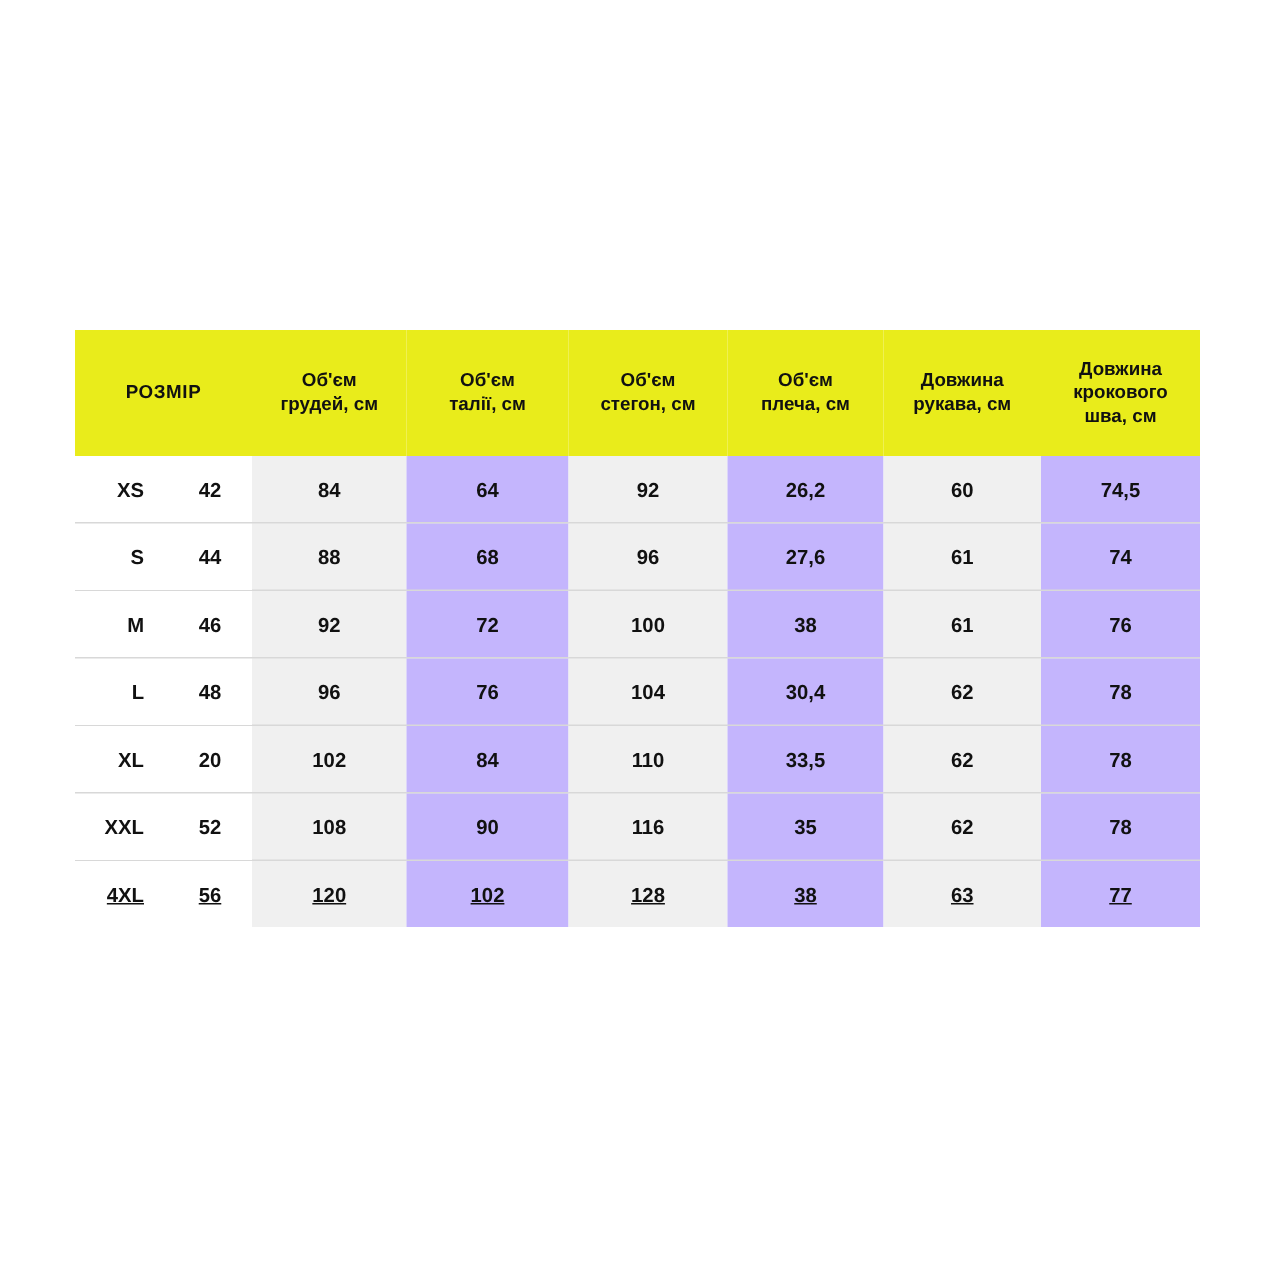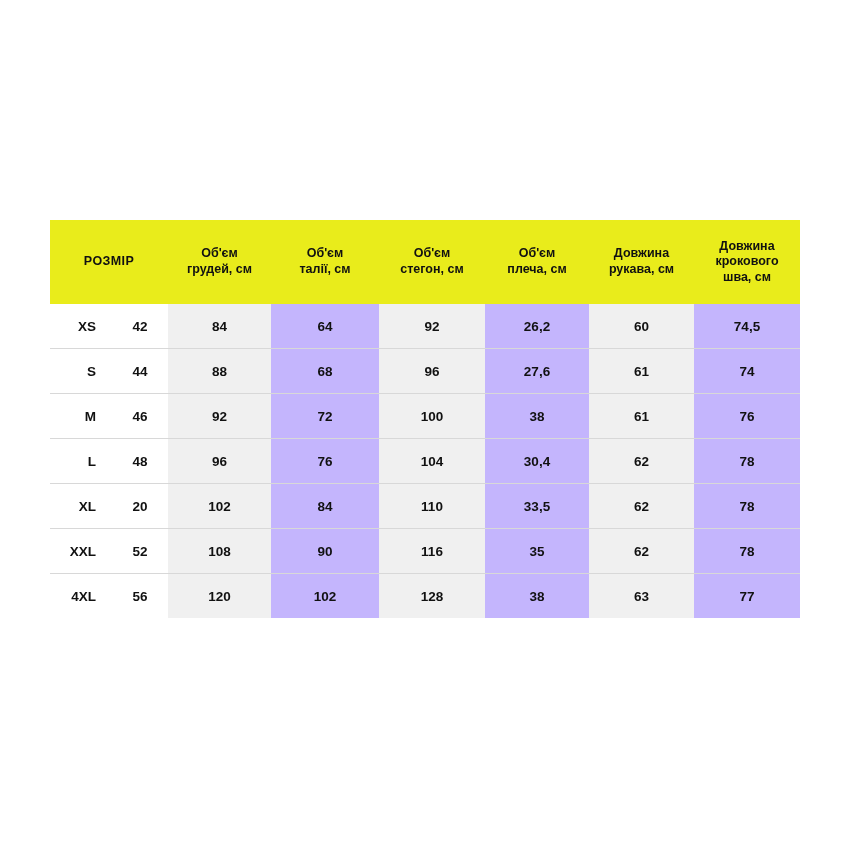--- a/index.html
+++ b/index.html
@@ -59,20 +59,21 @@
     vertical-align: middle;
     border-bottom: 1px solid #d8d8d8;
     background: #c4b5fd;
     padding: 0;
   }
   table.size-table tbody td.alt {
     background: #f0f0f0;
   }
   table.size-table tbody tr:last-child td {
     border-bottom: none;
+    text-decoration: underline;
   }
 
   td.size-cell {
     background: #ffffff !important;
     position: relative;
   }
   td.size-cell .sz-inner {
     display: flex;
     align-items: center;
     justify-content: center;

